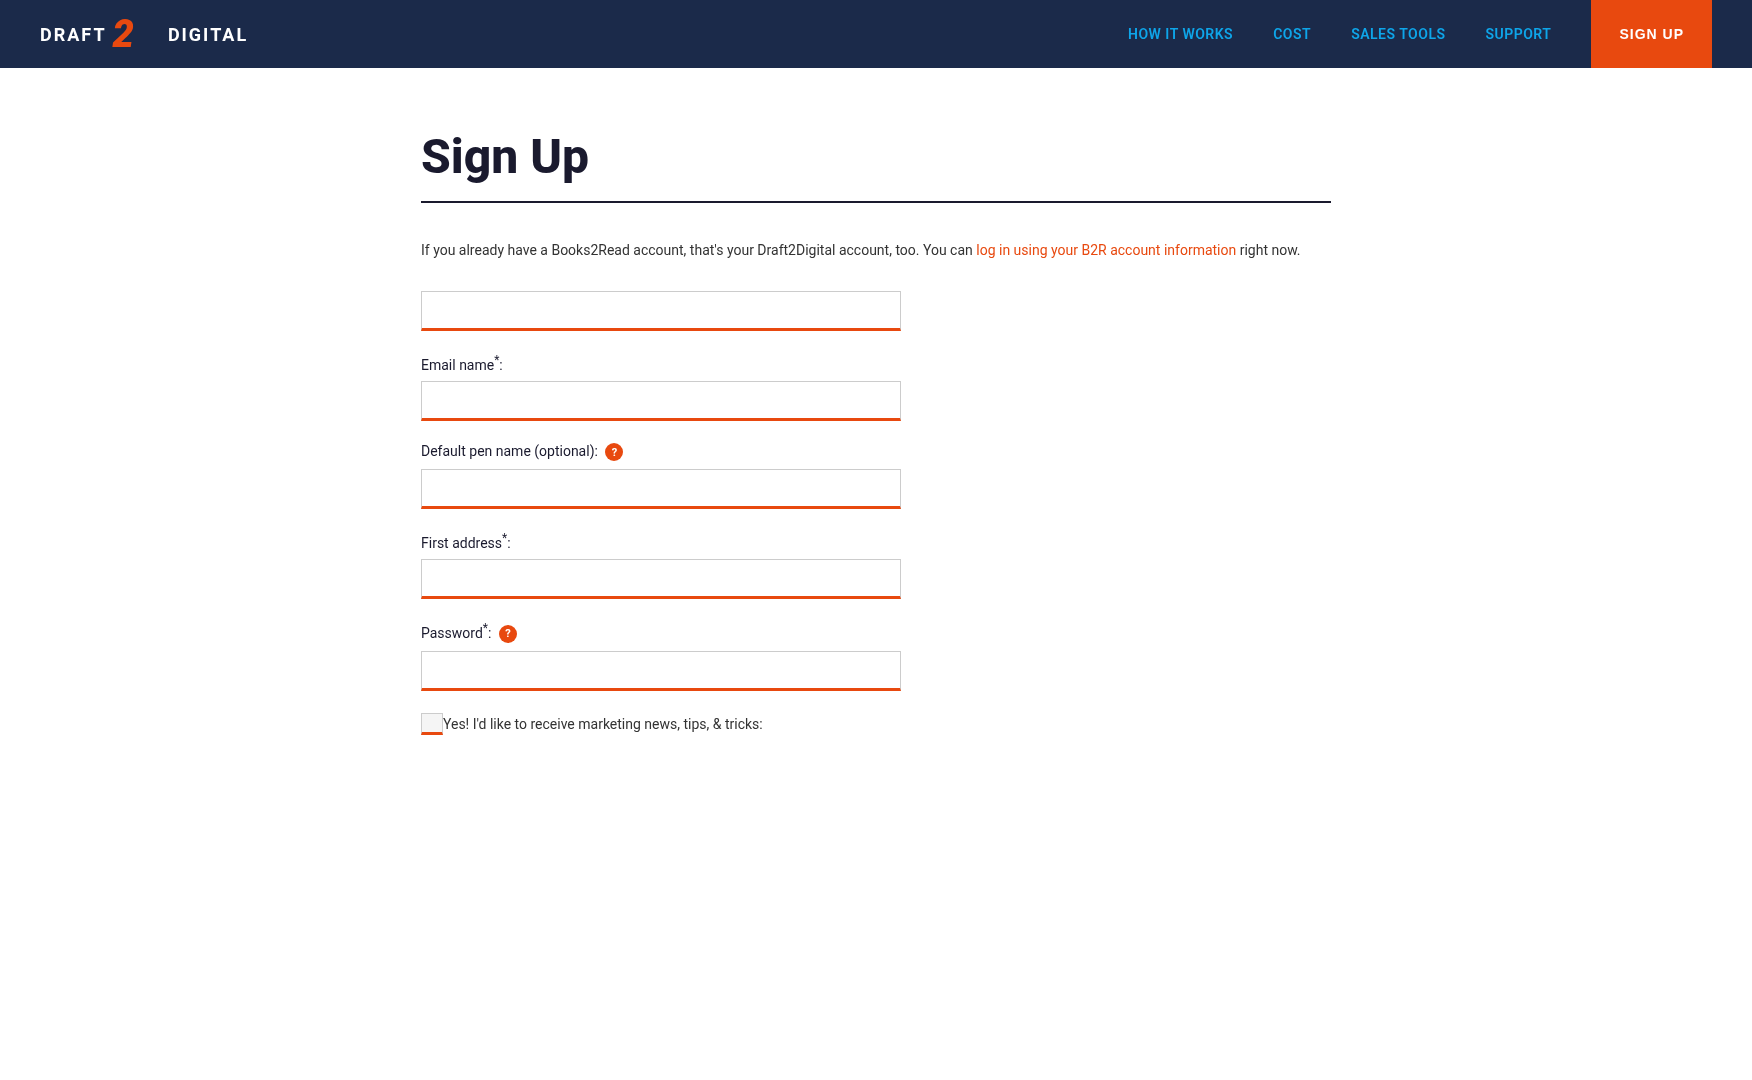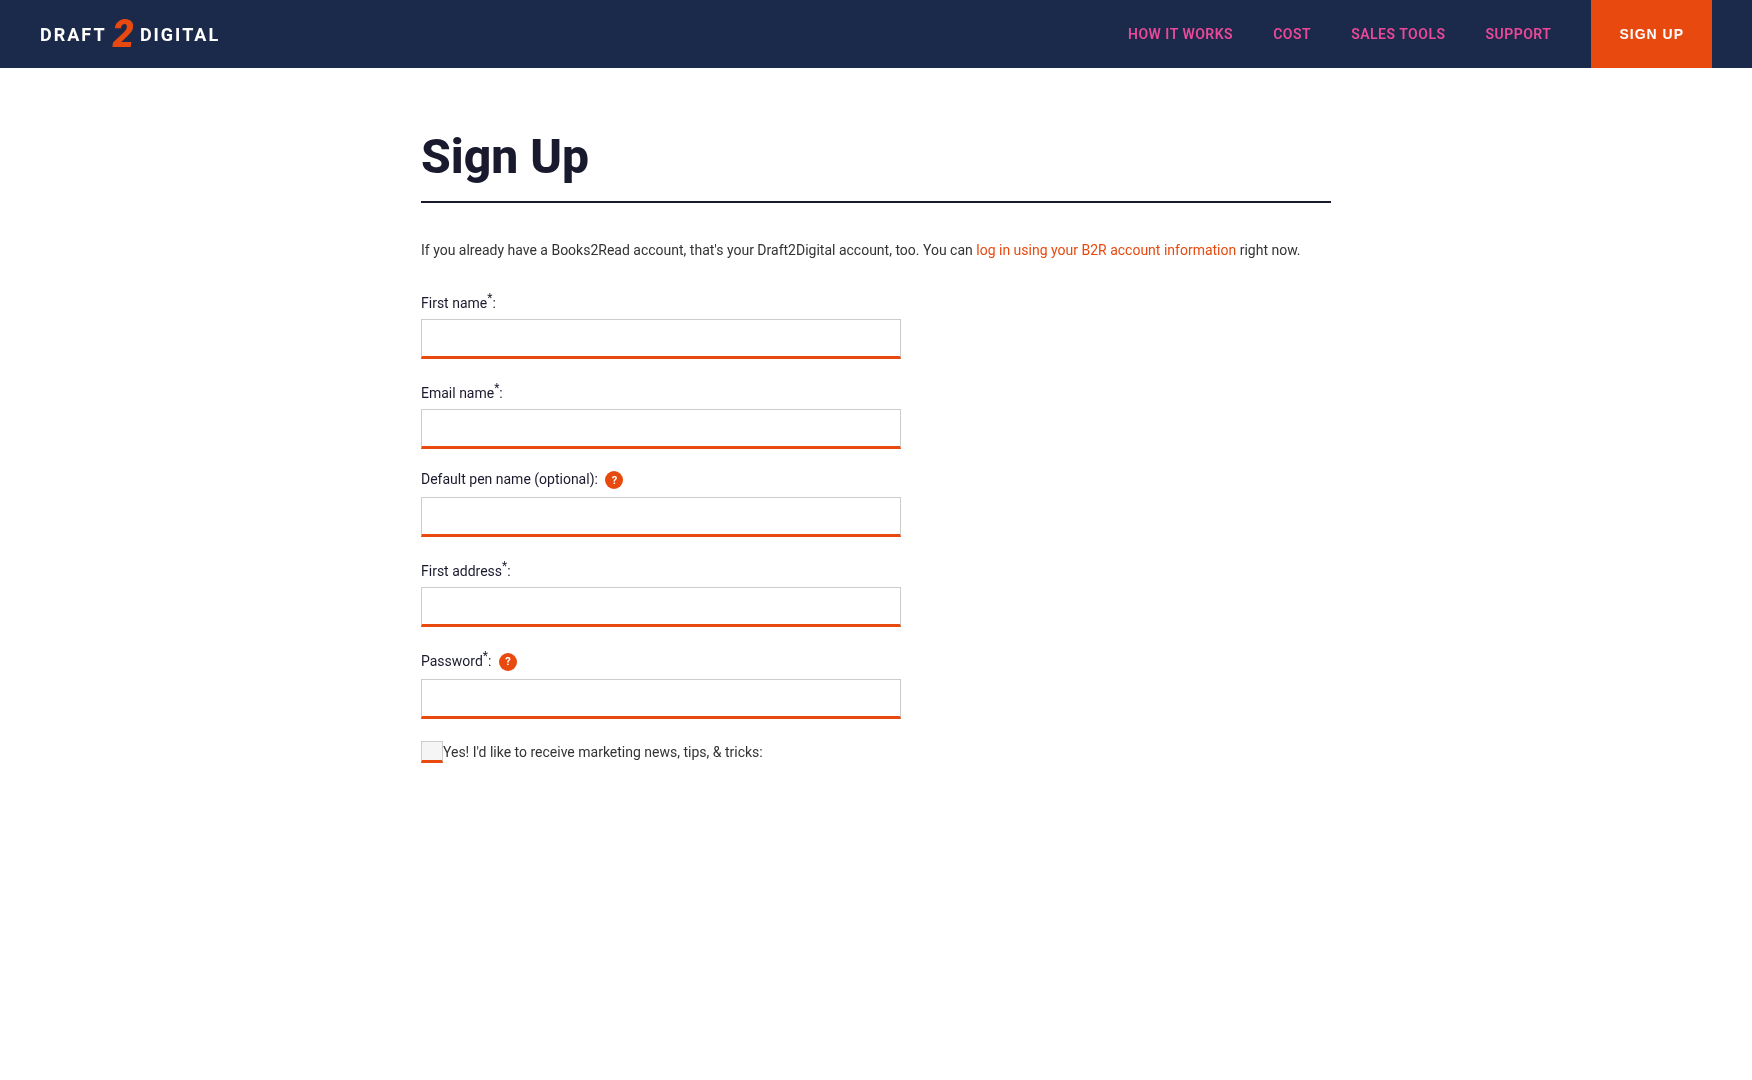--- a/index.html
+++ b/index.html
@@ -45,30 +45,31 @@
       font-style: italic;
       margin: 0 2px;
     }
 
     .logo-text-digital {
       color: #ffffff;
       font-size: 18px;
       font-weight: 700;
       letter-spacing: 2px;
       text-transform: uppercase;
+      margin-left: 28px;
     }
 
     .nav-links {
       display: flex;
       align-items: center;
       gap: 40px;
     }
 
     .nav-link {
-      color: #ec4899;
+      color: #0ea5e9;
       font-size: 14px;
       font-weight: 600;
       letter-spacing: 0.5px;
       cursor: pointer;
       text-transform: uppercase;
     }
 
     .nav-signup-btn {
       background: #e8490f;
       color: #ffffff;
@@ -215,23 +216,20 @@
   <h1 class="page-title">Sign Up</h1>
   <hr class="title-divider">
 
   <p class="intro-text">
     <span>If you already have a Books2Read account, that's your Draft2Digital account, too. You can </span><span class="intro-link">log in using your B2R account information</span><span> right now.</span>
   </p>
 
   <form class="signup-form">
 
     <div class="form-group">
-      <label class="form-label">
-        <span>First name</span><span class="required-star">*</span><span class="colon">:</span>
-      </label>
       <input class="form-input" type="text" style="">
     </div>
 
     <div class="form-group">
       <label class="form-label">
         <span>Email name</span><span class="required-star">*</span><span class="colon">:</span>
       </label>
       <input class="form-input" type="text" style="">
     </div>
 

